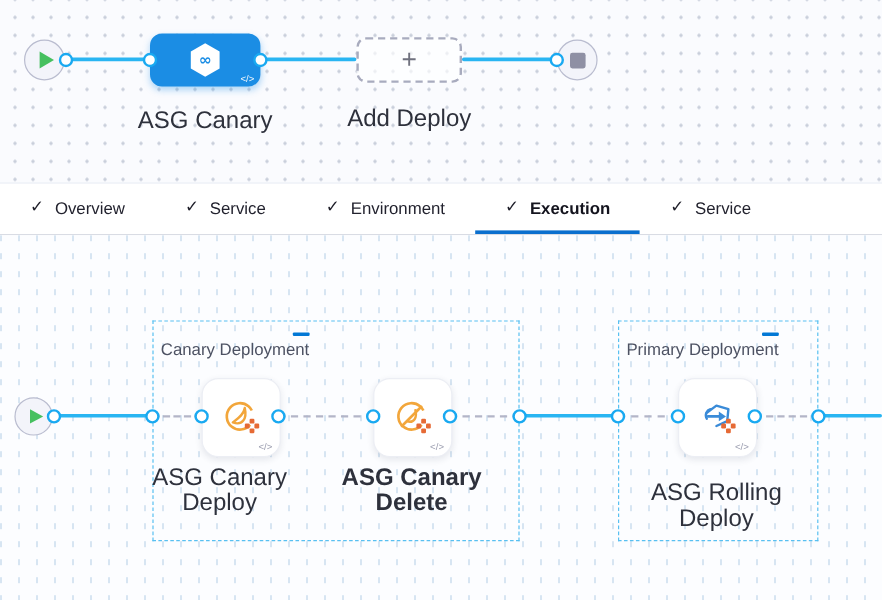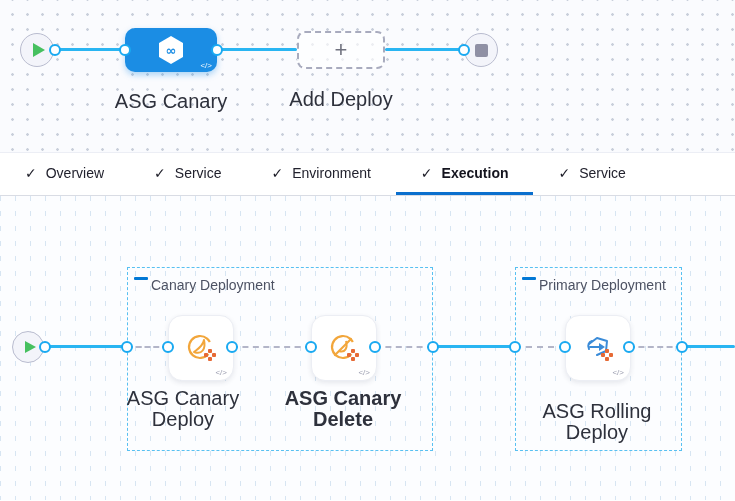--- a/index.html
+++ b/index.html
@@ -71,22 +71,22 @@
     border:2px dashed #a8abbe;background:rgba(255,255,255,.65);box-sizing:border-box;
     display:flex;align-items:center;justify-content:center;z-index:4;cursor:pointer;
     font-size:22px;font-weight:300;color:#70727f;
   }
   
   .group{
     position:absolute;top:71px;height:184px;border:1px dashed #58c0f1;
     box-sizing:border-box;z-index:1;
   }
   .grouplabel{
-    position:absolute;left:6px;top:9px;display:flex;align-items:flex-start;gap:3px;
-    font-size:14px;color:#4d5263;white-space:nowrap;background:transparent;
+    position:absolute;left:6px;top:9px;display:flex;align-items:flex-end;gap:3px;
+    font-size:14px;color:#4d5263;white-space:nowrap;background:transparent;flex-direction:column;
   }
   .grouplabel .dash{width:14px;height:3px;background:#0278d5;border-radius:1px;}
   .step{
     position:absolute;top:119px;width:64px;height:64px;border-radius:14px;
     background:#fff;border:1px solid #eceef4;box-shadow:0 2px 5px rgba(40,50,80,.10);
     display:flex;align-items:center;justify-content:center;z-index:3;cursor:pointer;
   }
   .step .codeglyph{position:absolute;right:6px;bottom:3px;font-size:8px;color:#9b9daf;}
 </style>
 </head>

